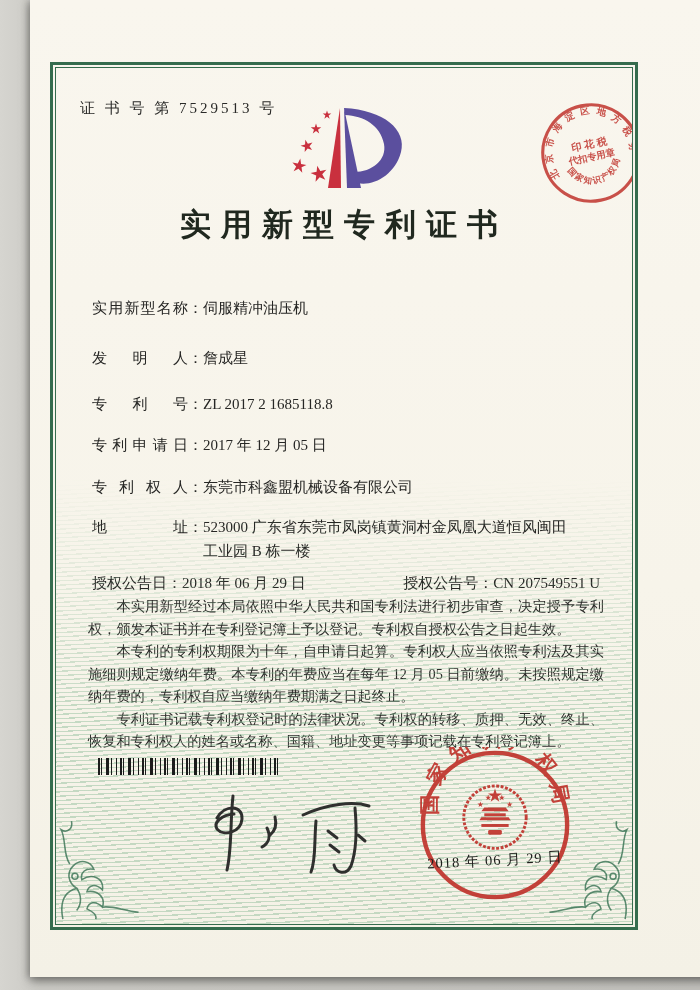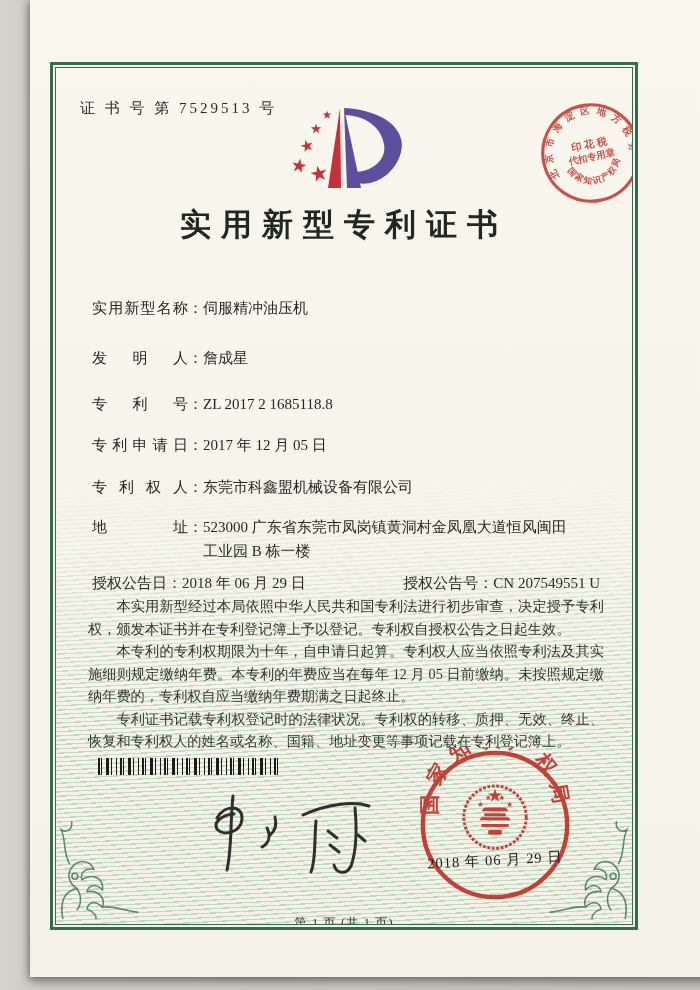--- a/index.html
+++ b/index.html
@@ -215,16 +215,15 @@
       <svg class="orn right" viewBox="0 0 100 130">
         <g fill="none" stroke="#2f6b4c" stroke-width="1.8" opacity=".85">
           <path d="M8,128 C4,108 10,96 24,92 C14,86 12,74 20,66 C28,58 40,60 44,70 C34,68 28,74 30,82 C42,74 56,80 54,94 C46,86 38,88 36,96 C48,94 58,102 54,114 C46,106 38,108 36,116 C44,120 48,124 46,128"></path>
           <path d="M16,64 C8,52 12,36 6,24 C12,28 20,24 18,14"></path>
           <path d="M24,92 C30,100 30,110 24,118"></path>
           <path d="M54,114 C66,112 78,118 96,120"></path>
           <circle cx="22" cy="78" r="3.5"></circle>
         </g>
       </svg>
 
-      <div class="footer">第 1 页 (共 1 页)</div>
     </div>
   </div>
 </div>
 
 </body></html>

